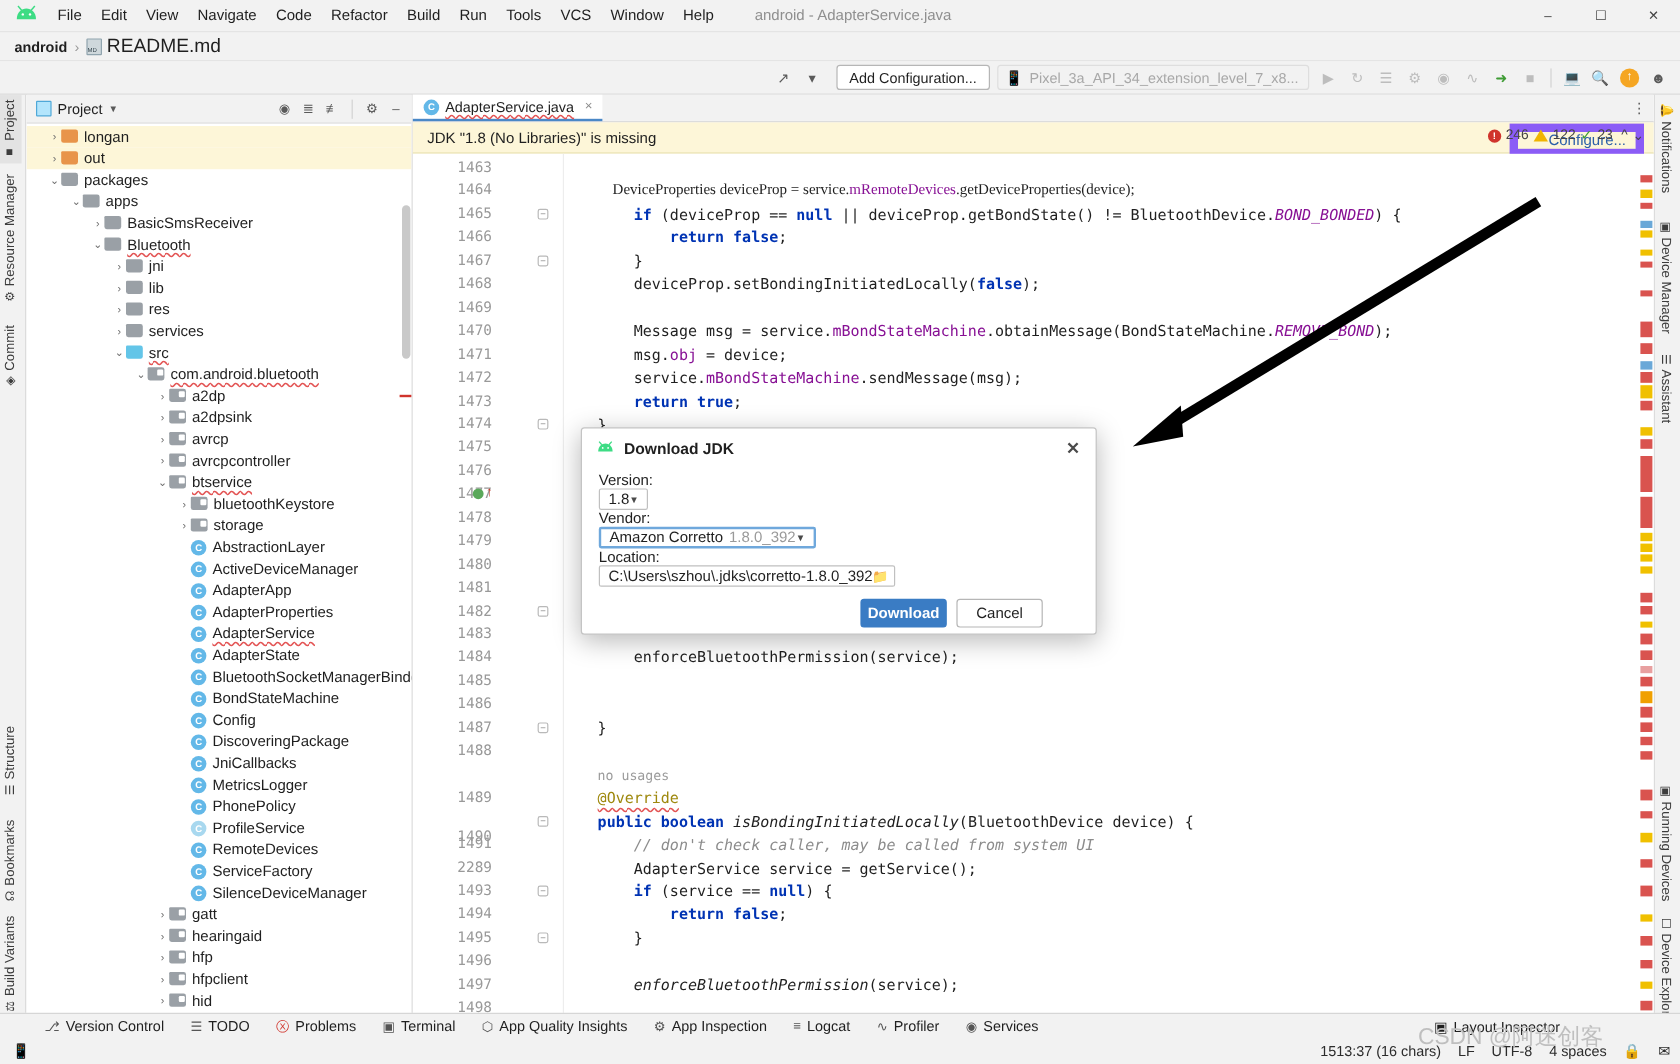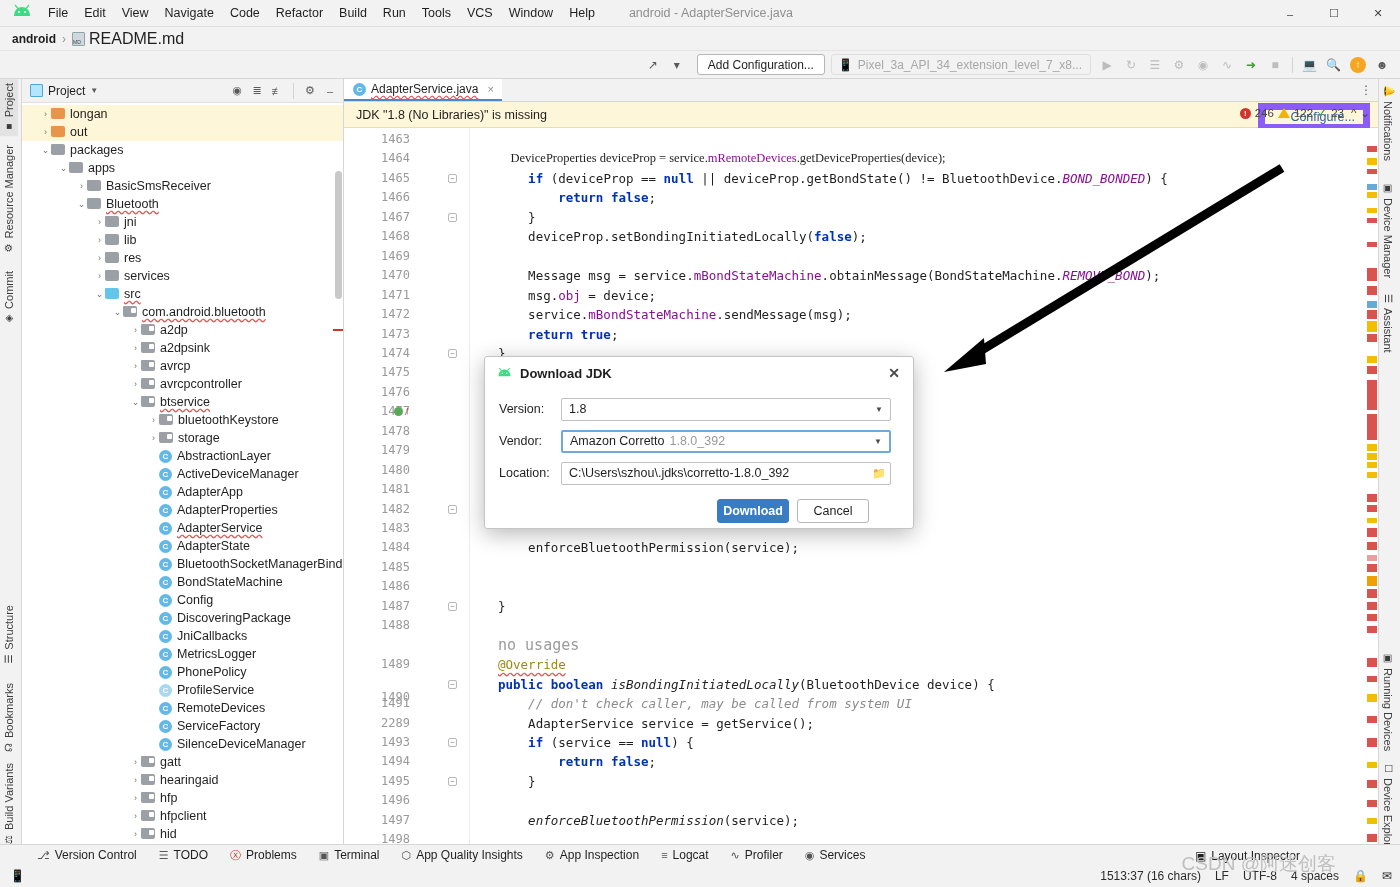--- a/index.html
+++ b/index.html
@@ -221,21 +221,21 @@
   .kw { color: #0033b3; font-weight: bold; }
   .fld { color: #871094; }
   .stc { color: #871094; font-style: italic; }
   .cmt { color: #8c8c8c; font-style: italic; }
   .anno { color: #9e880d; }
   .anno-err {
     text-decoration: underline; text-decoration-color: #e35454;
     text-decoration-style: wavy; text-underline-offset: 3px;
   }
   .mth-it { font-style: italic; }
-  .usages { color: #9b9b9b; font-size: 15px; }
+  .usages { color: #9b9b9b; font-size: 11px; }
   .err-summary {
     position: absolute; right: 30px; top: 106px; display: flex; align-items: center;
     gap: 4px; font-size: 11.5px; color: #444; z-index: 6;
   }
   .err-dot {
     width: 11px; height: 11px; border-radius: 50%; background: #d0342c; color: #fff;
     font-size: 8px; line-height: 11px; text-align: center; font-weight: bold;
   }
   .warn-tri {
     width: 0; height: 0; border-left: 6px solid transparent; border-right: 6px solid transparent;
@@ -258,21 +258,21 @@
     box-shadow: 0 5px 22px rgba(0,0,0,0.28); z-index: 50;
   }
   .dlg-title {
     height: 32px; display: flex; align-items: center; padding: 0 8px 0 12px;
     font-size: 13px;
     font-weight: bold;
   }
   .dlg-title .t { margin-left: 8px; }
   .dlg-x { margin-left: auto; color: #4a4a4a; font-size: 14px; padding: 0 5px; }
   .dlg-body { padding: 4px 22px 0 14px; }
-  .frow { display: flex; align-items: center; height: 32px; }
+  .frow { display: flex; align-items: flex-start; height: 32px; flex-direction: column; }
   .flabel { width: 62px; font-size: 12.5px; color: #1f1f1f; }
   .fctrl {
     flex: 1; height: 23px; background: #fff; border: 1px solid #c0c0c0;
     border-radius: 2px; display: flex; align-items: center; padding: 0 4px 0 7px;
     font-size: 12.5px;
   }
   .fctrl.focus { border: 2px solid #6fa8dc; }
   .fctrl .chev { margin-left: auto; color: #4a4a4a; font-size: 8px; padding-right: 3px; }
   .fctrl .muted { color: #9a9a9a; margin-left: 5px; }
   .fctrl .folder-ic { margin-left: auto; color: #b08a4a; font-size: 11px; }

